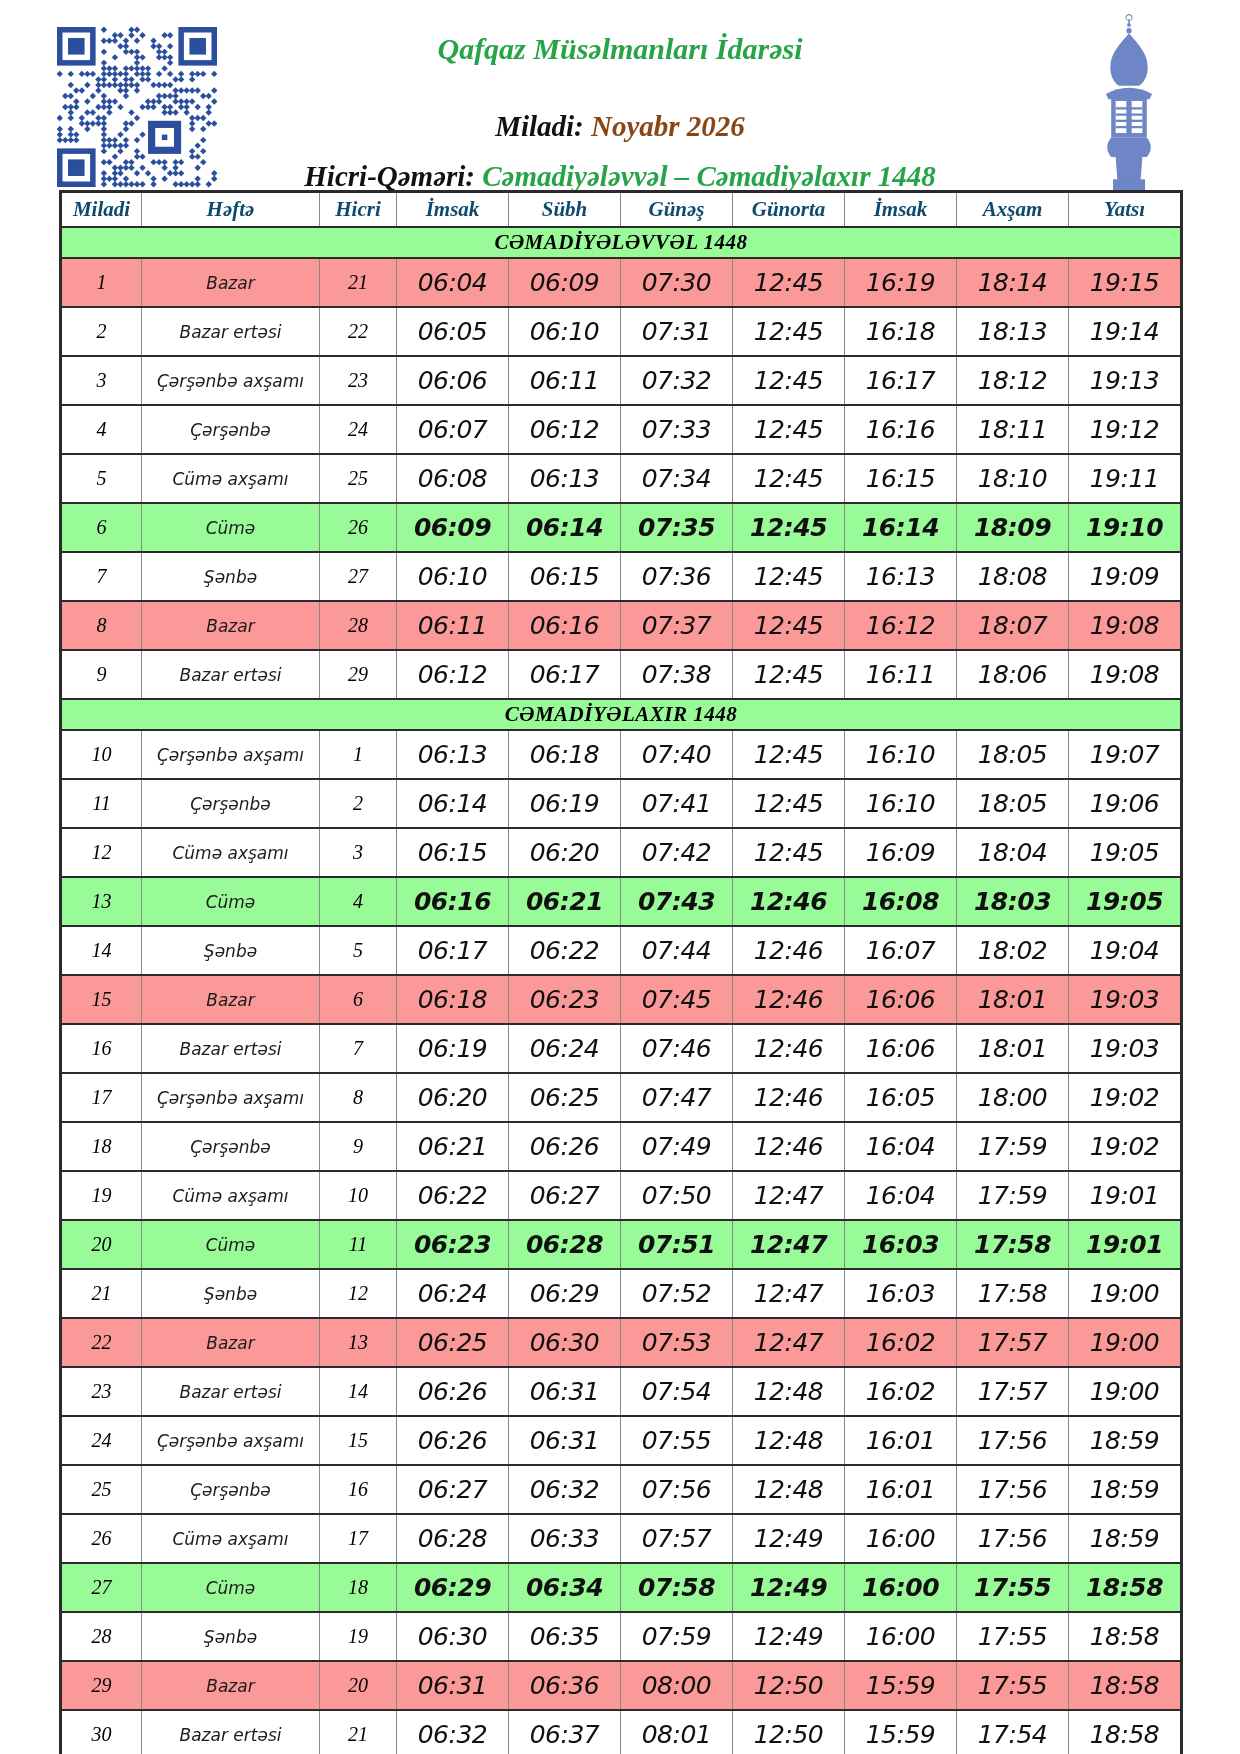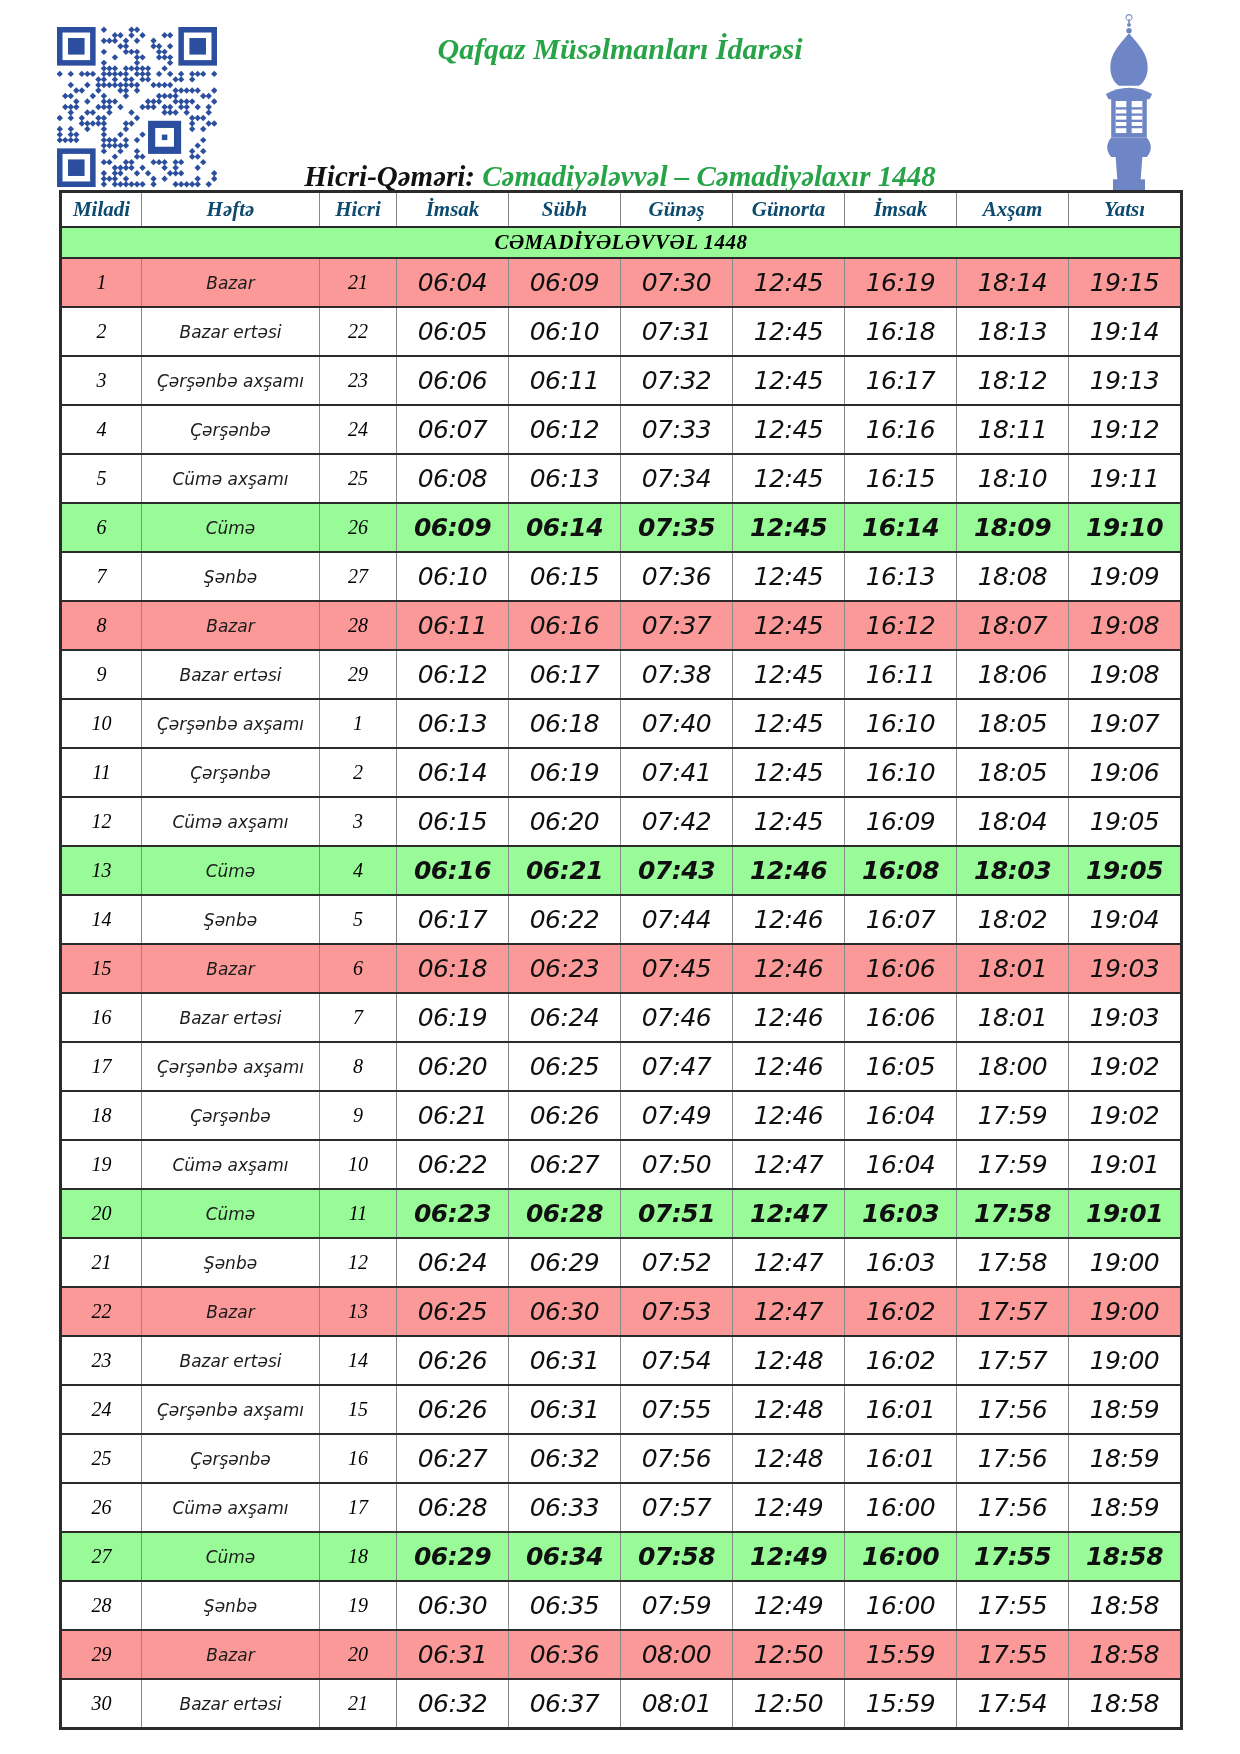--- a/index.html
+++ b/index.html
@@ -331,20 +331,21 @@
         <path d="M21.5,27.92 L22.08,28.5 L21.5,29.08 L20.92,28.5 Z" fill="var(--qr-blue)"></path>
         <path d="M22.5,27.92 L23.08,28.5 L22.5,29.08 L21.92,28.5 Z" fill="var(--qr-blue)"></path>
         <path d="M23.5,27.92 L24.08,28.5 L23.5,29.08 L22.92,28.5 Z" fill="var(--qr-blue)"></path>
         <path d="M24.5,27.92 L25.08,28.5 L24.5,29.08 L23.92,28.5 Z" fill="var(--qr-blue)"></path>
         <path d="M25.5,27.92 L26.08,28.5 L25.5,29.08 L24.92,28.5 Z" fill="var(--qr-blue)"></path>
         <path d="M27.5,27.92 L28.08,28.5 L27.5,29.08 L26.92,28.5 Z" fill="var(--qr-blue)"></path>
       </svg>
   </div>
 
   <div class="title-line org-line">Qafqaz Müsəlmanları İdarəsi</div>
+  <div class="title-line miladi-line"><span>Miladi:</span><span> </span><span class="t-brown">Noyabr 2026</span></div>
   <div class="title-line hicri-line"><span>Hicri-Qəməri:</span><span> </span><span class="t-green">Cəmadiyələvvəl – Cəmadiyəlaxır 1448</span></div>
 
   <div class="minaret-wrap">
     <svg width="86" height="178" viewBox="0 0 90 200">
       <g fill="var(--minaret-blue)">
 
         <path fill-rule="evenodd" d="M45,2.2 a4,4 0 1 0 0.01,0 Z M45,3.6 a2.9,2.9 0 1 1 -0.01,0 Z"></path>
         <rect x="44.2" y="8" width="1.6" height="5"></rect>
         <circle cx="45" cy="14.5" r="2.2"></circle>
         <circle cx="45" cy="21" r="3"></circle>
@@ -507,20 +508,23 @@
           <td class="col-hefte">Bazar ertəsi</td>
           <td class="col-hicri">29</td>
           <td class="col-time">06:12</td>
           <td class="col-time">06:17</td>
           <td class="col-time">07:38</td>
           <td class="col-time">12:45</td>
           <td class="col-time">16:11</td>
           <td class="col-time">18:06</td>
           <td class="col-time">19:08</td>
         </tr>
+        <tr class="section-row">
+          <td colspan="10">CƏMADİYƏLAXIR 1448</td>
+        </tr>
         <tr class="day-row normal">
           <td class="col-miladi">10</td>
           <td class="col-hefte">Çərşənbə axşamı</td>
           <td class="col-hicri">1</td>
           <td class="col-time">06:13</td>
           <td class="col-time">06:18</td>
           <td class="col-time">07:40</td>
           <td class="col-time">12:45</td>
           <td class="col-time">16:10</td>
           <td class="col-time">18:05</td>

